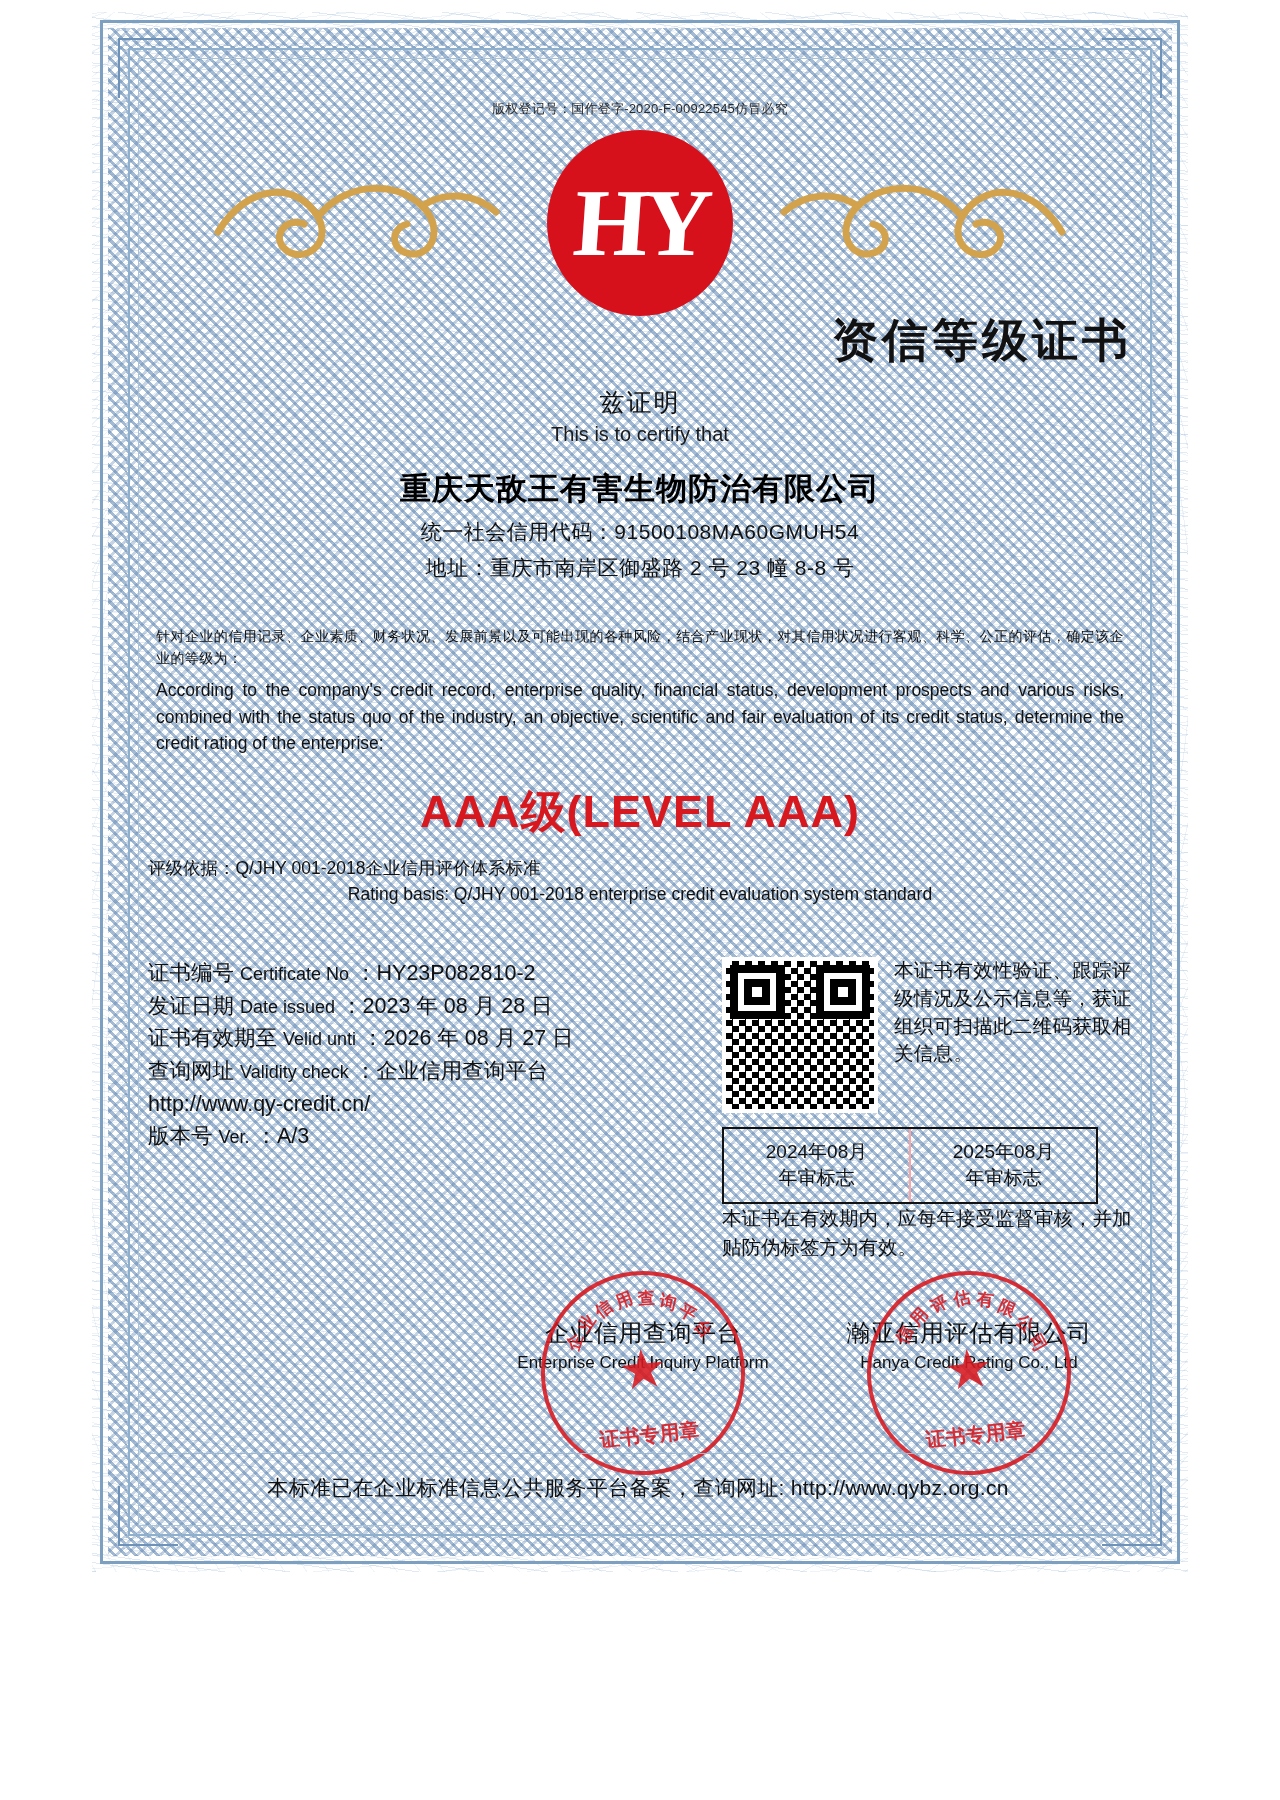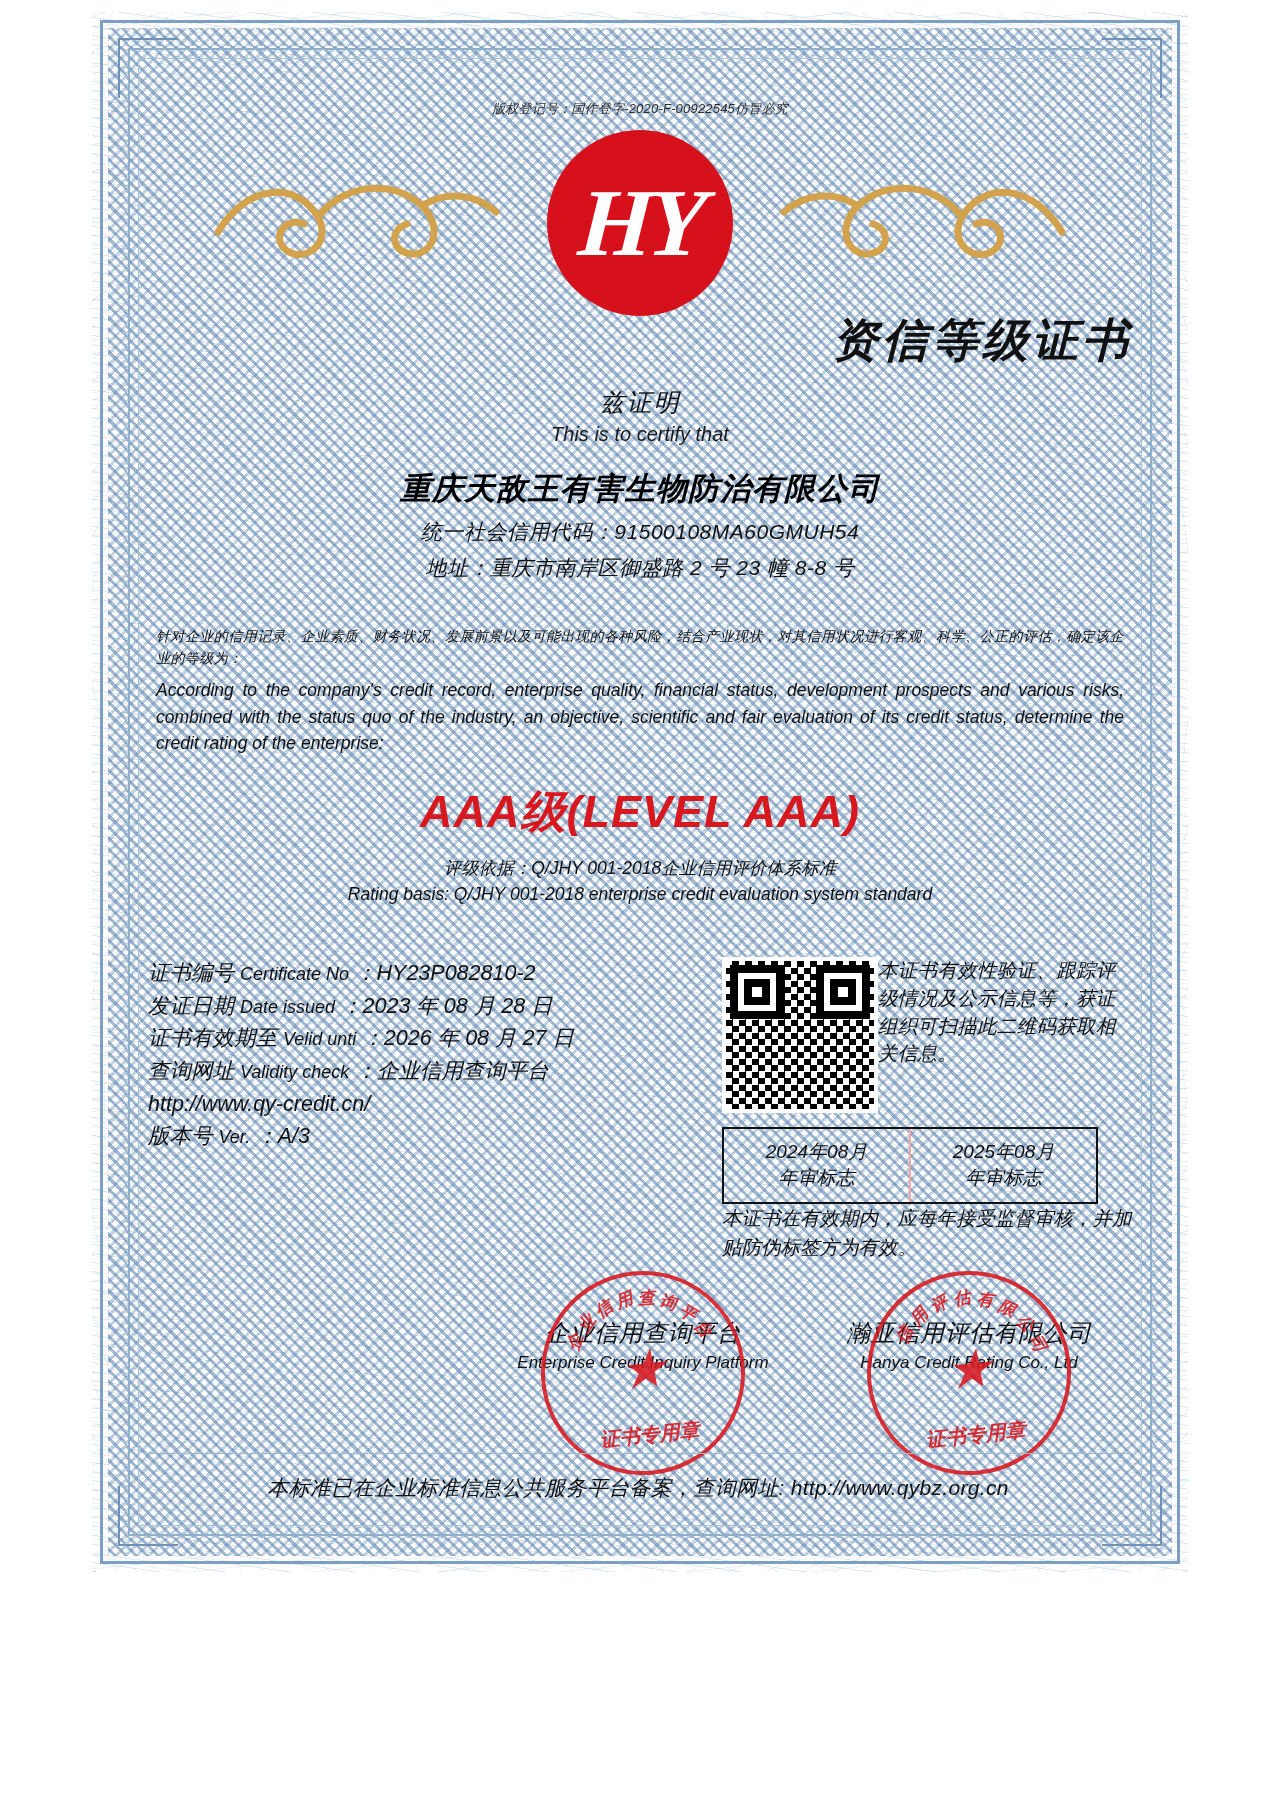--- a/index.html
+++ b/index.html
@@ -15,21 +15,20 @@
   }
 
   
   .cert-page {
     position: relative;
     width: 1096px;
     height: 1560px;
     margin: 12px auto 0 auto;
     background: #fef9c3;
     overflow: hidden;
-    font-style: italic;
   }
 
   
   .guilloche {
     position: absolute;
     inset: 0;
     background-color: #ffffff;
     background-image:
       repeating-linear-gradient(8deg, rgba(120,160,200,0.22) 0px, rgba(120,160,200,0.22) 1px, rgba(255,255,255,0) 1px, rgba(255,255,255,0) 9px),
       repeating-linear-gradient(-6deg, rgba(120,160,200,0.13) 0px, rgba(120,160,200,0.13) 1px, rgba(255,255,255,0) 1px, rgba(255,255,255,0) 13px),
@@ -200,21 +199,20 @@
 
   .level {
     text-align: center;
     font-size: 45px;
     font-weight: bold;
     color: #d8181f;
     margin-top: 26px;
     letter-spacing: 1px;
   }
   .basis-cn {
-    text-align: center;
     font-size: 17.5px;
     color: #111111;
     margin-top: 14px;
   }
   .basis-en {
     text-align: center;
     font-size: 17.5px;
     color: #111111;
     margin-top: 4px;
   }
@@ -239,20 +237,21 @@
     font-size: 18px;
   }
 
   .qr-col {
     flex: 1;
     display: flex;
     flex-direction: column;
   }
   .qr-top {
     display: flex;
+    gap: 16px;
   }
   .qr-code {
     width: 148px;
     height: 148px;
     flex: none;
     background:
       repeating-conic-gradient(#000 0% 25%, #fff 0% 50%) 0 0 / 13px 13px;
     position: relative;
     border: 4px solid #ffffff;
   }

